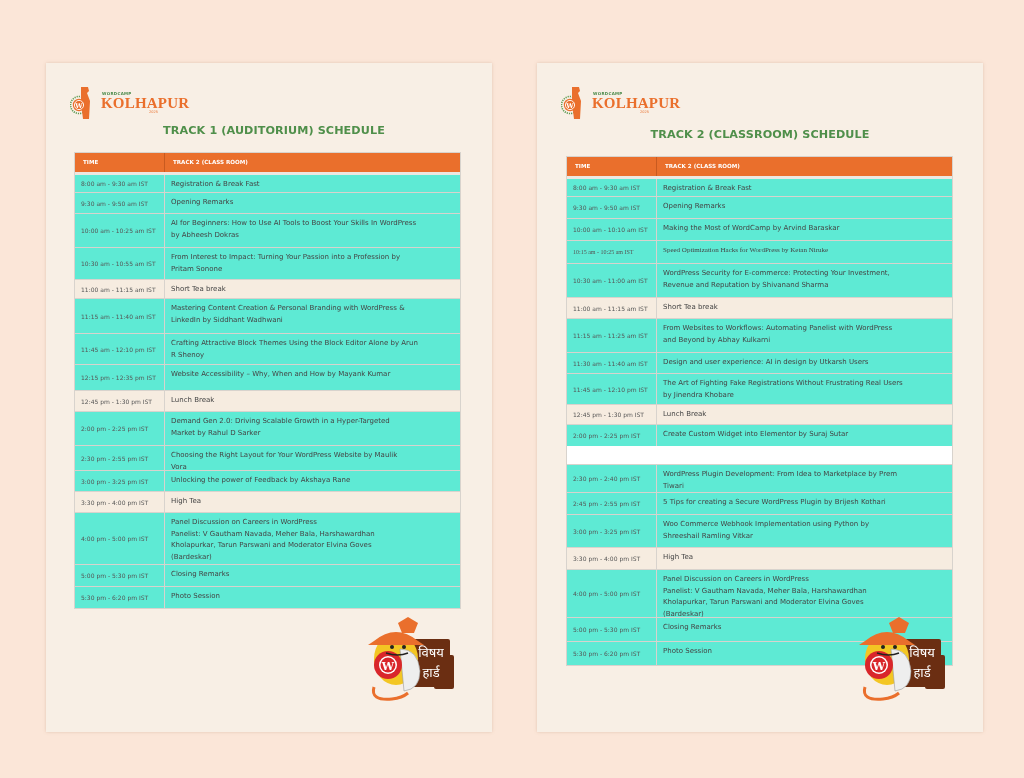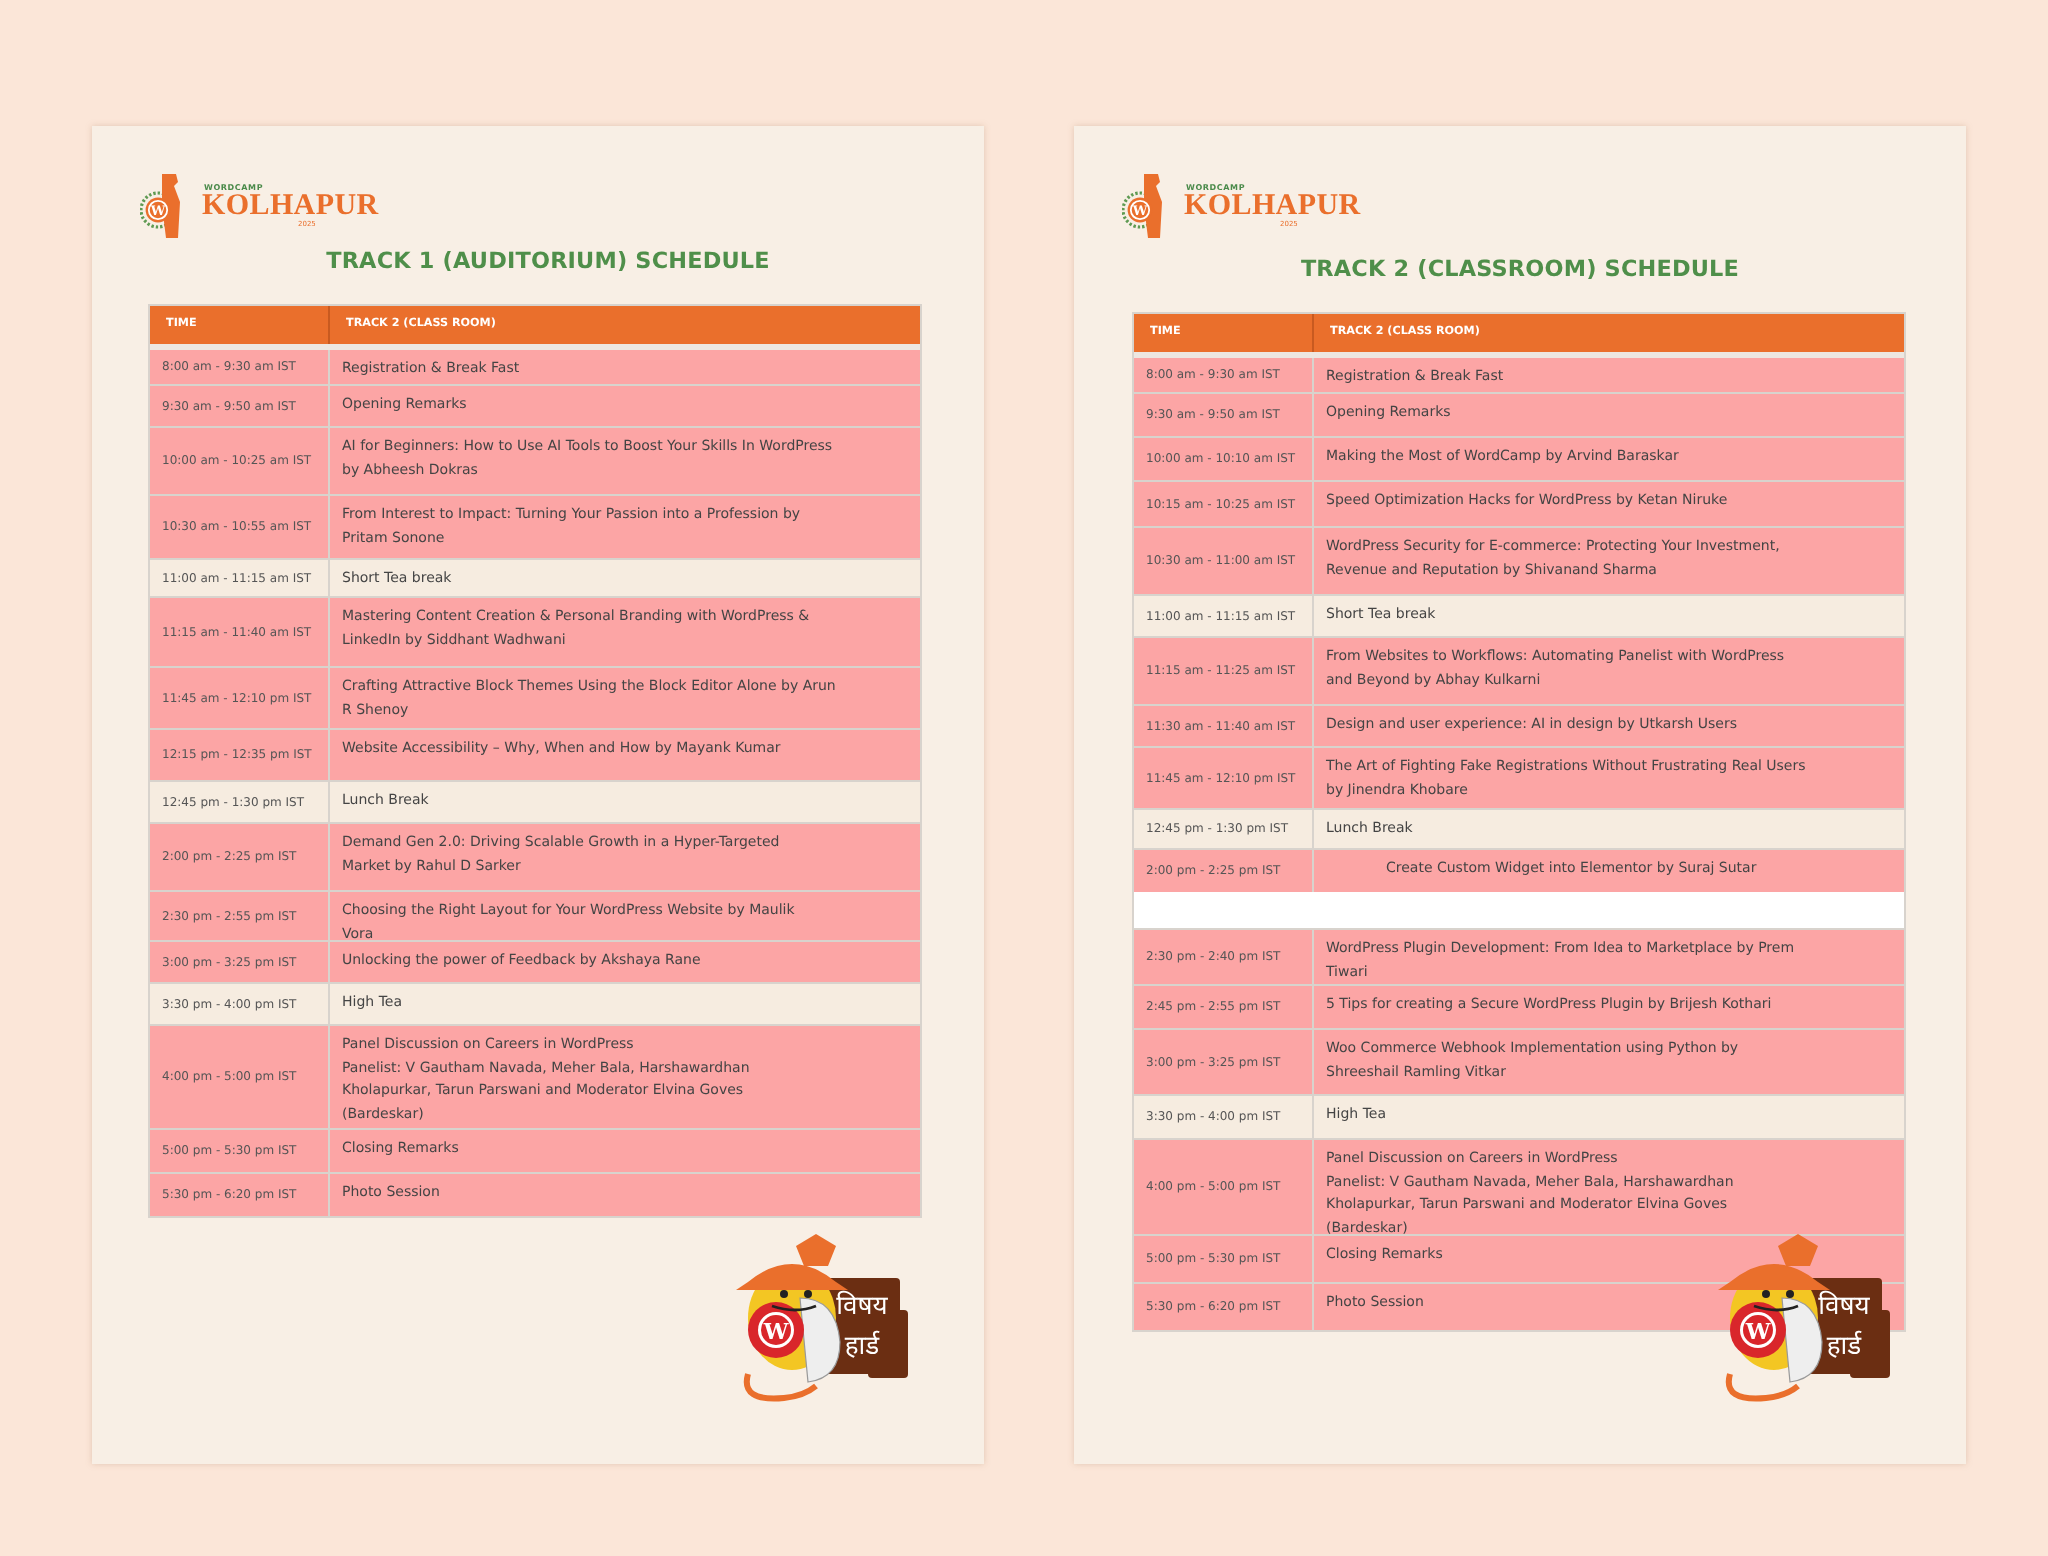--- a/index.html
+++ b/index.html
@@ -23,21 +23,21 @@
     font-family: "DejaVu Sans", sans-serif;
   }
   #page-left .title { top: 61px; padding-left: 10px; }
   #page-right .title { top: 65px; }
   .tbl { position: absolute; width: 387px; border: 1px solid #d8d3cd; background: #fff; }
   #page-left .tbl { left: 28px; top: 89px; }
   #page-right .tbl { left: 29px; top: 93px; }
   .thead { display: flex; height: 19px; background: #ea6f2c; color: #fff; font-size: 5.6px; font-weight: bold; }
   .thead .c1 { width: 90px; padding-left: 8px; line-height: 19px; border-right: 1px solid #c85a20; }
   .thead .c2 { flex: 1; padding-left: 8px; line-height: 19px; }
-  .row { display: flex; border-top: 1px solid #d8d3cd; background: #fca5a5; }
+  .row { display: flex; border-top: 1px solid #d8d3cd; background: #5eead4; }
   .row.first { border-top: 3px solid #ede7e1; }
   .row.brk { background: #f6ece0; }
   .row .c1 { width: 90px; border-right: 1px solid #d8d3cd; font-size: 6px; color: #555; padding-left: 6px; display: flex; align-items: center; white-space: nowrap; }
   .row .c2 { flex: 1; font-size: 7px; color: #444; padding: 4px 6px 3px 6px; line-height: 11.5px; white-space: pre-line; }
   .mascot { position: absolute; width: 100px; height: 88px; }
   #page-left .mascot { left: 318px; top: 552px; }
   #page-right .mascot { left: 318px; top: 552px; }
 </style>
 </head>
 <body>
@@ -182,21 +182,21 @@
           <div class="c2">Registration &amp; Break Fast</div>
         </div>
         <div class="row" style="height: 22px;">
           <div class="c1">9:30 am - 9:50 am IST</div>
           <div class="c2">Opening Remarks</div>
         </div>
         <div class="row" style="height: 22px;">
           <div class="c1">10:00 am - 10:10 am IST</div>
           <div class="c2">Making the Most of WordCamp by Arvind Baraskar</div>
         </div>
-        <div class="row" style="height: 23px;">
+        <div class="row" style="height: 23px; font-family: Liberation Serif, serif;">
           <div class="c1">10:15 am - 10:25 am IST</div>
           <div class="c2">Speed Optimization Hacks for WordPress by Ketan Niruke</div>
         </div>
         <div class="row" style="height: 34px;">
           <div class="c1">10:30 am - 11:00 am IST</div>
           <div class="c2">WordPress Security for E-commerce: Protecting Your Investment,
 Revenue and Reputation by Shivanand Sharma</div>
         </div>
         <div class="row brk" style="height: 21px;">
           <div class="c1">11:00 am - 11:15 am  IST</div>
@@ -213,21 +213,21 @@
         </div>
         <div class="row" style="height: 31px;">
           <div class="c1">11:45 am - 12:10 pm IST</div>
           <div class="c2">The Art of Fighting Fake Registrations Without Frustrating Real Users
 by Jinendra Khobare</div>
         </div>
         <div class="row brk" style="height: 20px;">
           <div class="c1">12:45 pm - 1:30 pm IST</div>
           <div class="c2">Lunch Break</div>
         </div>
-        <div class="row" style="height: 22px; gap: 30px;">
+        <div class="row" style="height: 22px;">
           <div class="c1">2:00 pm - 2:25 pm IST</div>
           <div class="c2">Create Custom Widget into Elementor by Suraj Sutar</div>
         </div>
         <div class="row" style="height: 28px; margin-top: 18px;">
           <div class="c1">2:30 pm - 2:40 pm IST</div>
           <div class="c2">WordPress Plugin Development: From Idea to Marketplace by Prem
 Tiwari</div>
         </div>
         <div class="row" style="height: 22px;">
           <div class="c1">2:45 pm - 2:55 pm IST</div>

